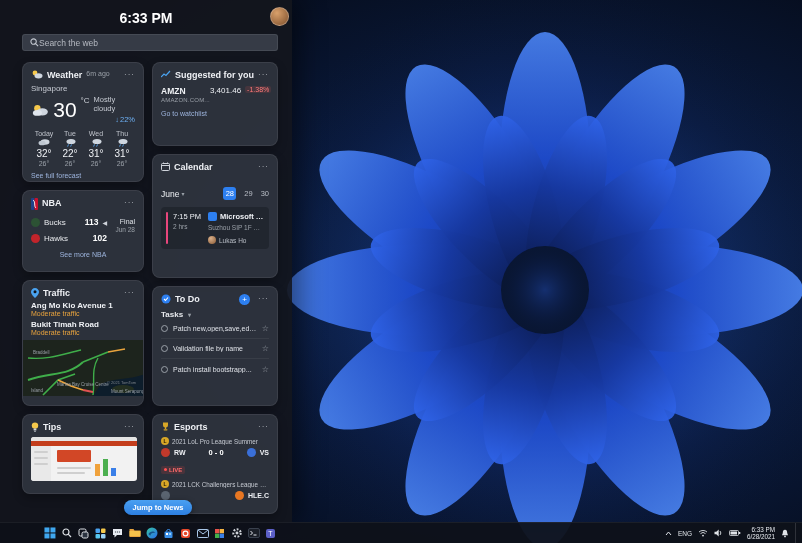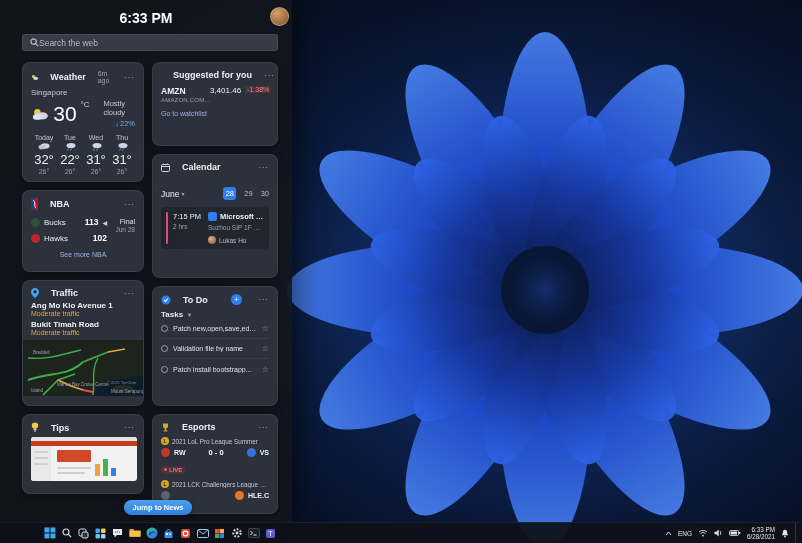--- a/index.html
+++ b/index.html
@@ -8,38 +8,38 @@
 
 .widgets-panel{position:absolute;left:0;top:0;width:292px;height:522px;background:rgba(19,22,29,.92);box-shadow:8px 0 24px rgba(0,0,0,.45)}
 .panel-time{position:absolute;top:10px;left:0;width:292px;text-align:center;font-size:14px;font-weight:700;color:#fff}
 .avatar{position:absolute;top:7px;right:3px;width:19px;height:19px;border-radius:50%;background:radial-gradient(circle at 35% 30%,#d9a06b,#7d4f2c);border:1px solid rgba(255,255,255,.25)}
 .searchbar{position:absolute;top:34px;left:22px;width:256px;height:17px;background:rgba(58,63,74,.92);border:1px solid rgba(255,255,255,.08);border-radius:3px;display:flex;align-items:center;padding:0 7px;cursor:text}
 .search-ph{font-size:8.5px;color:#b6bac2}
 .col{position:absolute;top:62px;display:flex;flex-direction:column;gap:8px}
 .col-left{left:22px;width:122px}
 .col-right{left:152px;width:126px}
 .card{background:rgba(54,59,70,.74);border:1px solid rgba(255,255,255,.07);border-radius:8px;padding:7px 8px;overflow:hidden;position:relative;box-shadow:0 4px 10px rgba(0,0,0,.28)}
-.card-h{display:flex;align-items:center;gap:12px}
+.card-h{display:flex;align-items:flex-start;gap:4px}
 .card-title{font-size:9px;font-weight:700;color:#eef0f4;white-space:nowrap}
 .more{margin-left:auto;color:#a7abb3;font-size:8px;letter-spacing:1px;cursor:pointer}
 .card-link{font-size:7px;color:#9db4dd;display:block;cursor:pointer}
 
 .weather{height:120px}
 .w-updated{font-size:7px;color:#9aa0a8}
 .w-loc{font-size:8px;color:#c6cad2;margin:4px 0 2px}
 .w-now{display:flex;align-items:center;gap:4px}
 .w-temp{font-size:21px;color:#fff;line-height:1}
 .w-unit{font-size:8px;color:#cfd3da;align-self:flex-start;margin-top:1px}
-.w-right{margin-left:auto;text-align:center}
+.w-right{margin-left:auto;text-align:left}
 .w-cond{font-size:7.5px;color:#c6cad2}
 .w-precip{font-size:7.5px;color:#6db1f5;display:flex;justify-content:flex-end;gap:1px;margin-top:2px}
 .w-days{display:flex;justify-content:space-between;margin-top:6px}
 .fday{display:flex;flex-direction:column;align-items:center;gap:1px;width:25%}
 .fname{font-size:7px;color:#bfc3cb}
-.fhi{font-size:13px;color:#eef0f4}
+.fhi{font-size:10px;color:#eef0f4}
 .flo{font-size:7px;color:#9aa0a8}
 .weather .card-link{margin-top:5px}
 
 .nba{height:82px}
 .nba-body{display:flex;margin-top:4px}
 .nba-teams{flex:1}
 .team-row{display:flex;align-items:center;gap:4px;height:16px}
 .team-dot{width:9px;height:9px;border-radius:50%;flex:none}
 .team-name{font-size:8px;color:#e6e8ec}
 .team-score{margin-left:auto;font-size:8.5px;font-weight:700;color:#fff}

